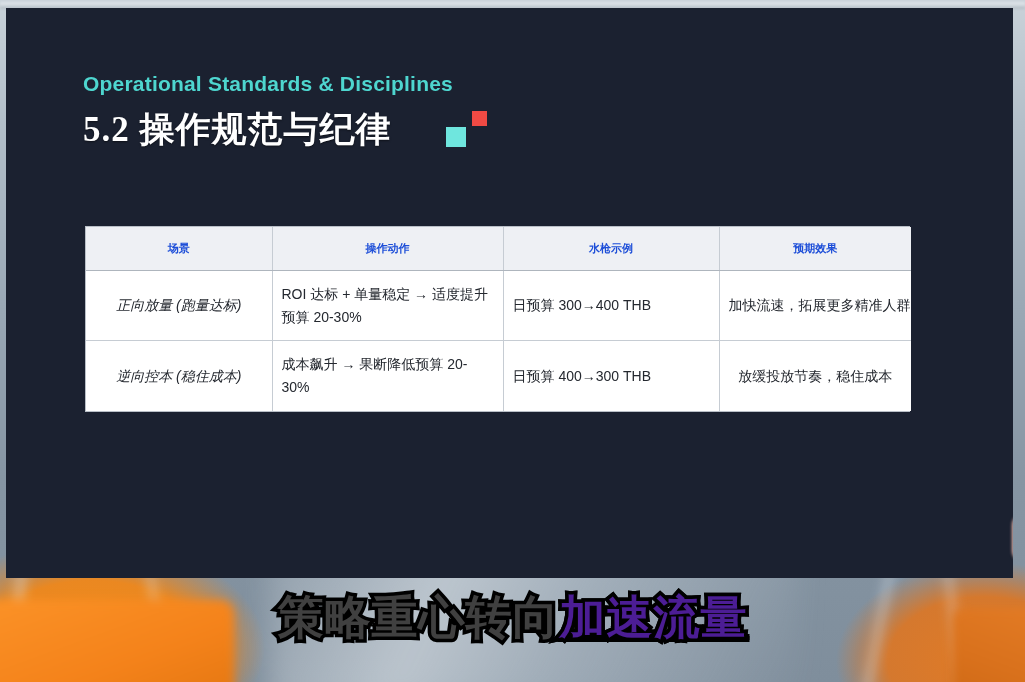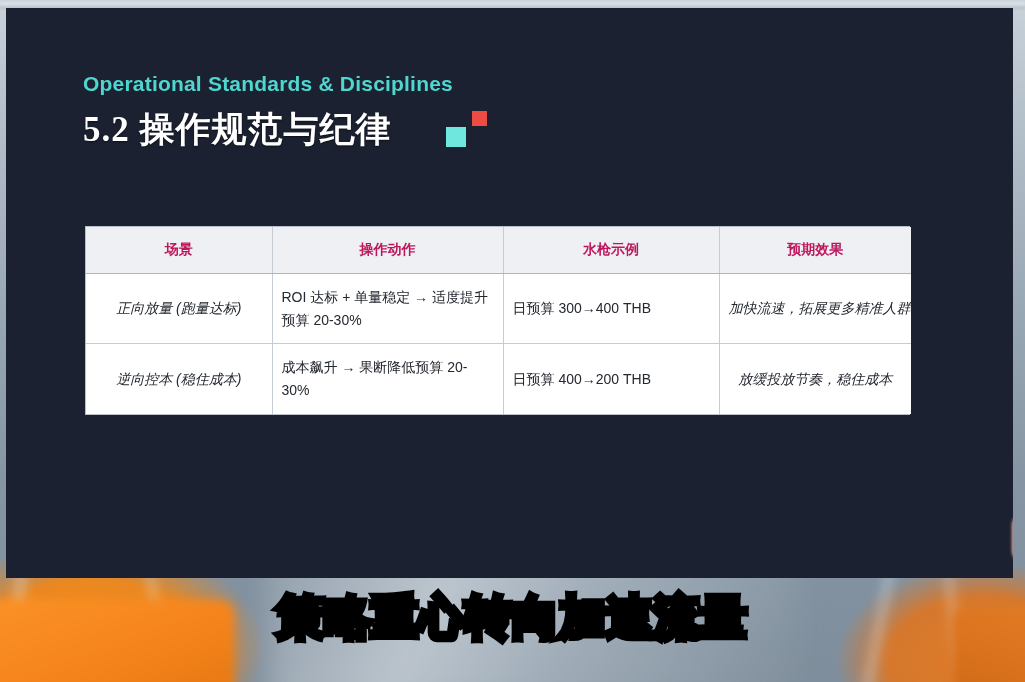--- a/index.html
+++ b/index.html
@@ -142,41 +142,41 @@
     table-layout: fixed;
     background: #ffffff;
   }
   table.spec col.c1 { width: 186px; }
   table.spec col.c2 { width: 231px; }
   table.spec col.c3 { width: 216px; }
   table.spec col.c4 { width: 192px; }
 
   table.spec th {
     background: #eef0f4;
-    color: #be185d;
-    font-size: 14px;
+    color: #1d4ed8;
+    font-size: 11px;
     font-weight: 700;
     text-align: center;
     padding: 14px 6px;
     border-right: 1px solid #c6ccd3;
     border-bottom: 1px solid #aeb5bd;
     white-space: nowrap;
   }
   table.spec th:last-child { border-right: none; }
 
   table.spec td {
     font-size: 14px;
     color: #24282f;
     border-right: 1px solid #c6ccd3;
     border-bottom: 1px solid #c6ccd3;
     padding: 12px 9px;
     line-height: 1.62;
     vertical-align: middle;
   }
-  table.spec td:last-child { border-right: none; font-style: italic; }
+  table.spec td:last-child { border-right: none; }
   table.spec tr:last-child td { border-bottom: none; }
 
   td.scenario { text-align: center; white-space: nowrap; font-size: 13.5px; font-style: italic; }
   td.action   { text-align: left; }
   td.example  { white-space: nowrap; font-size: 13.5px; }
   td.effect   { text-align: center; white-space: nowrap; font-size: 13.5px; }
 
   
   .hand {
     position: absolute;
@@ -202,22 +202,22 @@
     line-height: 1;
     white-space: nowrap;
   }
   .caption span {
     -webkit-text-stroke: 7px #000;
     paint-order: stroke fill;
     text-shadow:
       2px 0 0 #000, -2px 0 0 #000, 0 2px 0 #000, 0 -2px 0 #000,
       2px 2px 0 #000, -2px -2px 0 #000, 2px -2px 0 #000, -2px 2px 0 #000;
   }
-  .caption .cap-white { color: #000000; }
-  .caption .cap-gold  { color: #000000; }
+  .caption .cap-white { color: #404040; }
+  .caption .cap-gold  { color: #4c1d95; text-decoration: underline; }
 </style>
 </head>
 <body>
 
 <div id="stage">
 
   <div class="bg-photo">
     <div class="bg-window-streak"></div>
     <div class="bg-pole p1"></div>
     <div class="bg-pole p2"></div>
@@ -260,21 +260,21 @@
         <tbody>
           <tr>
             <td class="scenario">正向放量 (跑量达标)</td>
             <td class="action">ROI 达标 + 单量稳定 → 适度提升预算 20-30%</td>
             <td class="example">日预算 300→400 THB</td>
             <td class="effect">加快流速，拓展更多精准人群</td>
           </tr>
           <tr>
             <td class="scenario">逆向控本 (稳住成本)</td>
             <td class="action">成本飙升 → 果断降低预算 20-30%</td>
-            <td class="example">日预算 400→200 THB</td>
+            <td class="example">日预算 400→300 THB</td>
             <td class="effect">放缓投放节奏，稳住成本</td>
           </tr>
         </tbody>
       </table>
     </div>
 
     <div class="hand"></div>
   </div>
 
   <div class="caption">

